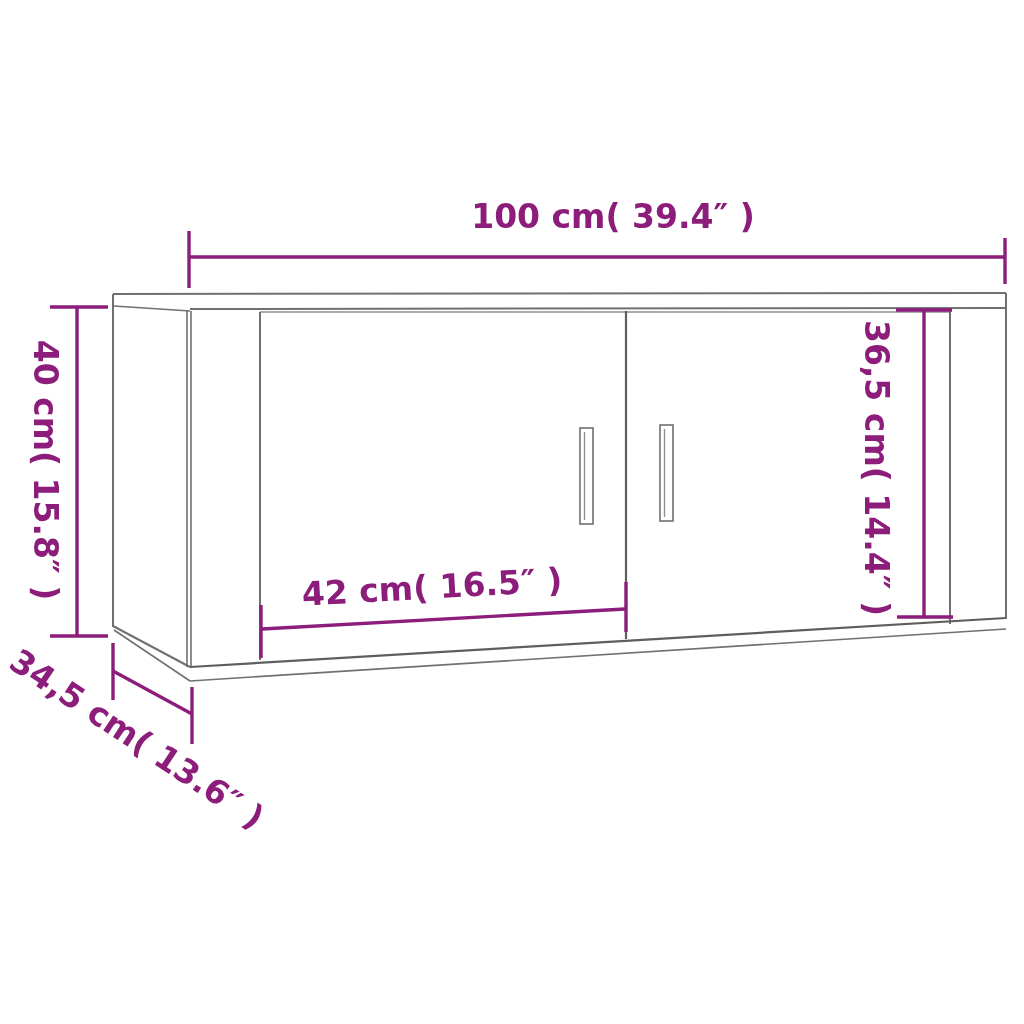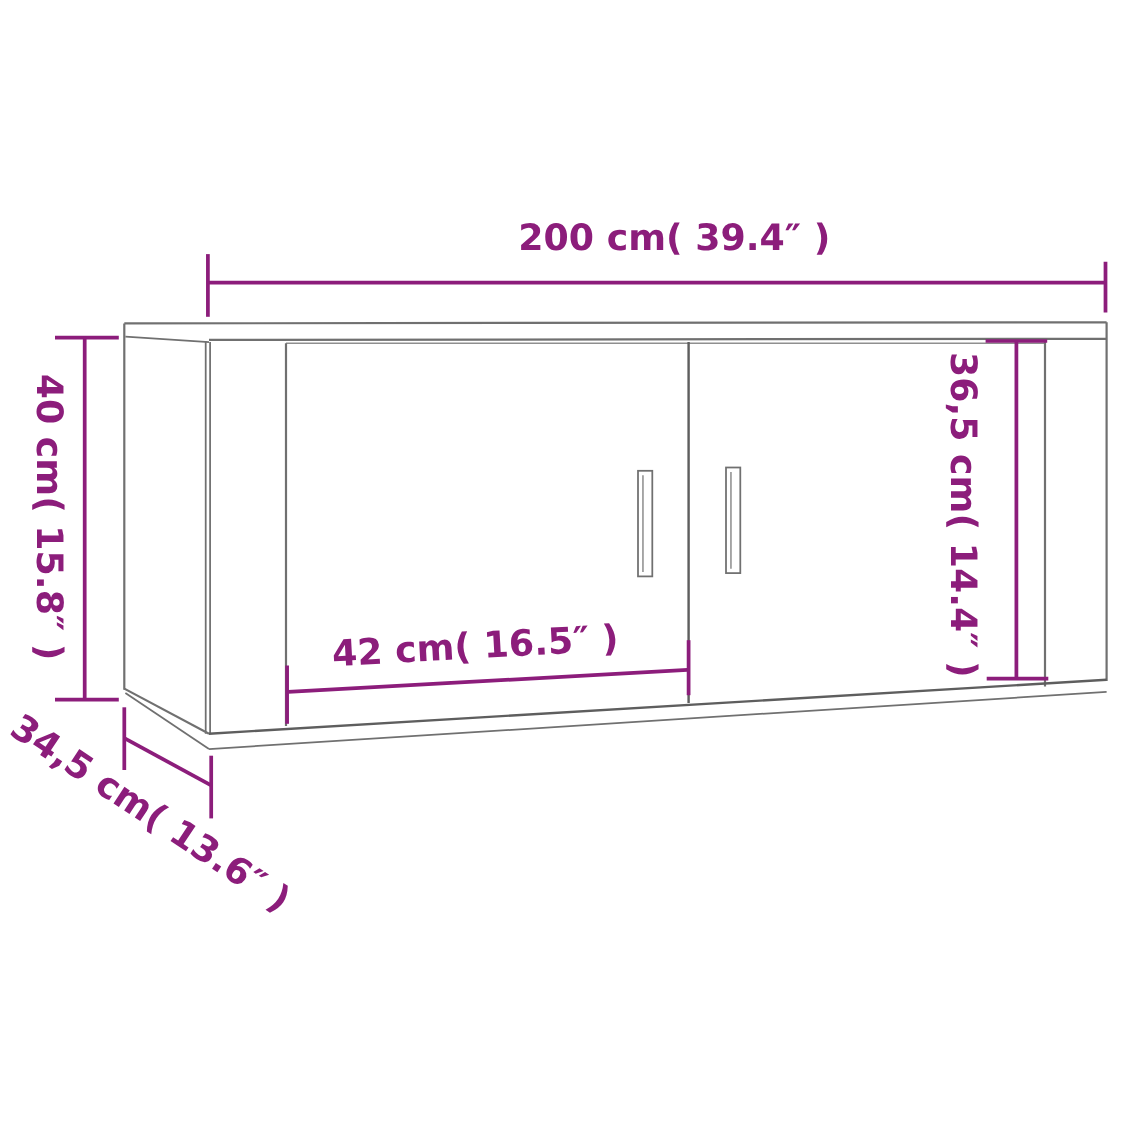--- a/index.html
+++ b/index.html
@@ -101,21 +101,21 @@
       <line class="purple" x1="626" y1="582" x2="626" y2="632"></line>
     </g>
 
     <g>
       <line class="purple" x1="113" y1="671" x2="192" y2="714"></line>
       <line class="purple" x1="113" y1="643" x2="113" y2="700"></line>
       <line class="purple" x1="192" y1="687" x2="192" y2="744"></line>
     </g>
   </svg>
 
-  <div class="dim-label" style="left:613px;top:216px;">200 cm( 39.4″ )</div>
+  <div class="dim-label" style="left:613px;top:216px;">100 cm( 39.4″ )</div>
 
   <div class="dim-label rot90" style="left:45px;top:470px;">40 cm( 15.8″ )</div>
 
   <div class="dim-label rot90" style="left:876px;top:468px;">36,5 cm( 14.4″ )</div>
 
   <div class="dim-label rot-door" style="left:432px;top:587px;">42 cm( 16.5″ )</div>
 
   <div class="dim-label rot-depth" style="left:137px;top:739px;">34,5 cm( 13.6″ )</div>
 
 </div>

